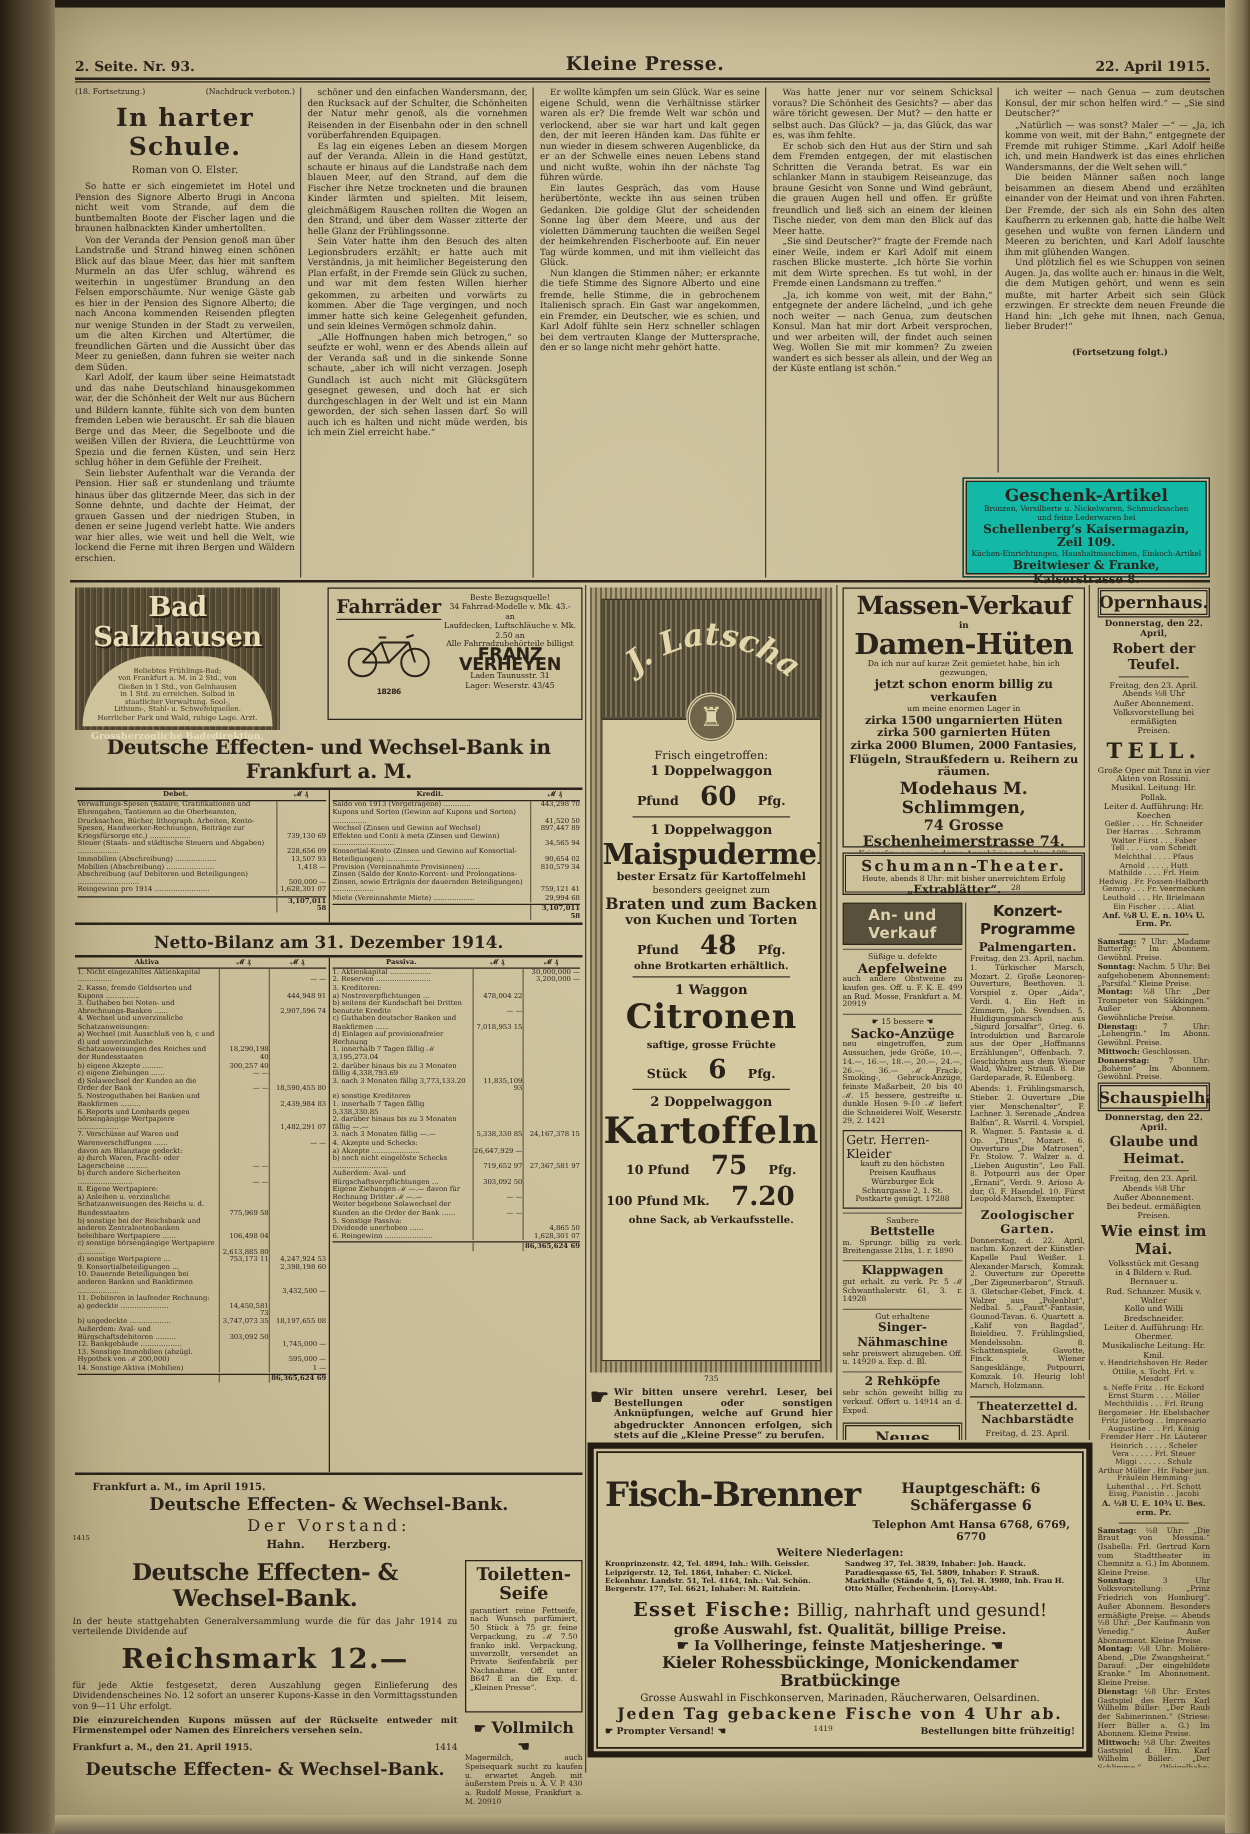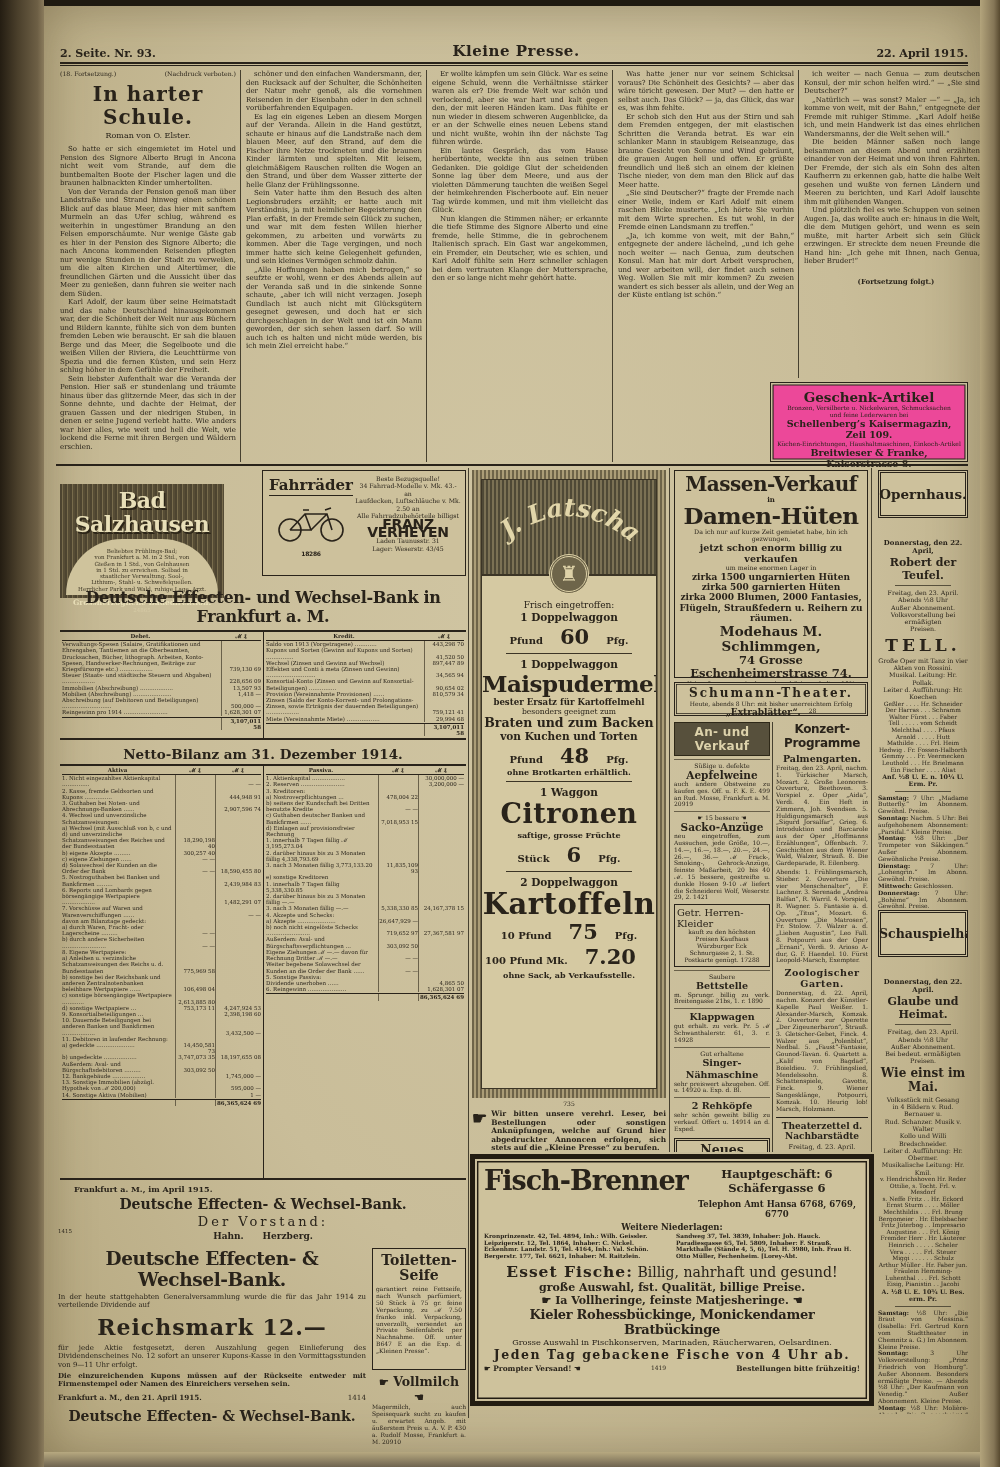--- a/index.html
+++ b/index.html
@@ -19,21 +19,21 @@
 .mast .side{font-weight:700;font-size:11px}
 .mast .tt{font-weight:700;font-size:15px;letter-spacing:.5px}
 
 .fcol{top:70px;width:176px;height:392px;overflow:hidden;font-size:7px;line-height:8.5px;text-align:justify}
 .fcol .p{text-indent:8px}
 .fmeta{display:flex;justify-content:space-between;font-size:6.2px;margin-bottom:2px}
 .ftitle{font-size:20px;line-height:23px;text-align:center;font-weight:700;letter-spacing:1px;margin:4px 0 3px}
 .fby{text-align:center;font-size:8px;margin-bottom:5px}
 .fend{text-align:center;font-weight:700;margin-top:12px;text-indent:0}
 
-.gbox{border:1.5px solid #29231a;box-shadow:inset 0 0 0 1.5px #cabe9b,inset 0 0 0 2.6px #29231a;padding:7px 4px 3px;text-align:center;background:#ec4899}
+.gbox{border:1.5px solid #29231a;box-shadow:inset 0 0 0 1.5px #cabe9b,inset 0 0 0 2.6px #29231a;padding:7px 4px 3px;text-align:center;background:#14b8a6}
 .gbox .t{font-size:13.5px;font-weight:700;line-height:14px}
 .gbox .s{font-size:6px;line-height:7px}
 .gbox .m{font-size:9.5px;font-weight:700;line-height:11px}
 
 .salz{padding:4px 3px;color:#e8dfb8;text-align:center;background:repeating-linear-gradient(90deg,#4d4430 0 2px,#776b4c 2px 3px,#564c35 3px 5px)}
 .salz .t{font-size:22px;font-weight:800;letter-spacing:-.5px;text-shadow:1.5px 1.5px 0 #2c2517;line-height:24px}
 .salz .arch{margin:3px auto 0;width:152px;height:56px;background:#cfc39c;color:#3a3322;border-radius:76px 76px 0 0;padding-top:9px;font-size:5.6px;line-height:6.3px;overflow:hidden}
 .salz .ft{font-size:7.5px;font-weight:700;margin-top:3px}
 .salz .nm{font-size:5.5px;color:#d6cba6}
 
@@ -76,21 +76,21 @@
 .lb{font-size:10.5px;font-weight:800;line-height:13px}
 .lbig1{font-size:17.5px;font-weight:800;letter-spacing:-.5px;line-height:20px}
 .lbig2{font-size:23px;font-weight:800;letter-spacing:-.5px;line-height:26px}
 .lbig3{font-size:27px;font-weight:800;letter-spacing:.5px;line-height:30px}
 .price{display:flex;justify-content:center;align-items:baseline;gap:17px;font-size:10px;font-weight:700}
 .price .bg{font-size:21px;font-weight:800}
 
 .notice{display:flex;gap:4px;font-size:7.4px;line-height:8.6px;text-align:justify;font-weight:600}
 .notice .hand{font-size:17px;line-height:17px}
 
-.fisch{border:5px solid #221c12;box-shadow:inset 0 0 0 2px #cabe9b,inset 0 0 0 3.4px #221c12;padding:8px 9px 5px;background:#cec29c}
+.fisch{border:5px solid #221c12;box-shadow:inset 0 0 0 2px #cabe9b,inset 0 0 0 3.4px #221c12;padding:24px 9px 5px;background:#cec29c}
 .fh{display:flex;justify-content:space-between;align-items:flex-start}
 .fname{font-size:27px;font-weight:800;letter-spacing:-1px;line-height:28px}
 .fhr{text-align:center;flex:1;padding-left:6px}
 .fhq{font-size:11.5px;font-weight:800}
 .ftel{font-size:8.5px;font-weight:700;margin-top:4px}
 .fnt{text-align:center;font-weight:700;font-size:8.5px;margin:3px 0 1px}
 .fbr{display:grid;grid-template-columns:1fr 1fr;column-gap:8px;font-size:5.8px;line-height:6.6px;font-weight:600}
 .fs1{font-size:14px;margin-top:3px}.fs1 b{font-size:15.5px;letter-spacing:1px}
 .fs2{font-size:18px;font-weight:800;letter-spacing:-.3px}
 .fs3{font-size:11px;font-weight:700}
@@ -125,21 +125,21 @@
 .sadbox{border:1.2px solid #29231a;padding:2px;margin-top:3px}
 .thbox{border:1.2px solid #29231a;box-shadow:inset 0 0 0 1px #cabe9b,inset 0 0 0 2px #29231a;text-align:center;font-weight:800;font-size:12.5px;padding:3px 0;margin:5px 0 2px;background:#cdc19c}
 
 .kh{font-weight:800;font-size:12px;text-align:center;font-family:"DejaVu Sans",sans-serif;letter-spacing:-.3px}
 .ksub{font-weight:700;font-size:9.5px;text-align:center;margin:3px 0 1px}
 .kp{font-size:6px;line-height:6.8px;text-align:justify}
 .zh{font-weight:800;font-size:9px;text-align:center;margin-top:5px;border-top:1px solid #29231a;padding-top:3px;line-height:10px}
 .zd{text-align:center;font-size:6.5px;margin:2px 0}
 
 .rcol{font-size:6.3px}
-.obox{border:1.2px solid #29231a;box-shadow:inset 0 0 0 1px #cabe9b,inset 0 0 0 2px #29231a;text-align:center;font-weight:800;font-size:13.5px;padding:15px 0;margin-bottom:21px;background:#cdc19c}
+.obox{border:1.2px solid #29231a;box-shadow:inset 0 0 0 1px #cabe9b,inset 0 0 0 2px #29231a;text-align:center;font-weight:800;font-size:13.5px;padding:3px 0;margin-bottom:1px;background:#cdc19c}
 .rl{font-size:6.3px;line-height:7.3px;text-align:center}
 .rdate{font-size:6.9px;text-align:center;font-weight:700;margin-top:1px}
 .rh1{font-size:11px;font-weight:800;text-align:center;margin:1px 0 2px}
 .rtell{font-size:17px;font-weight:800;letter-spacing:4px;text-align:center;margin:2px 0}
 .rcast{font-size:5.9px;line-height:6.6px;text-align:center}
 .rsch{font-size:6px;line-height:6.8px;text-align:justify}
 .rsep{border-top:1px solid #57503c;margin:3px auto;width:62%}
 </style>
 </head>
 <body>
@@ -208,21 +208,21 @@
     <div class="t">Geschenk-Artikel</div>
     <div class="s">Bronzen, Versilberte u. Nickelwaren, Schmucksachen</div>
     <div class="s">und feine Lederwaren bei</div>
     <div class="m">Schellenberg’s Kaisermagazin, Zeil 109.</div>
     <div class="s">Küchen-Einrichtungen, Haushaltmaschinen, Einkoch-Artikel</div>
     <div class="m">Breitwieser &amp; Franke, Kaiserstrasse 8.</div>
   </div>
 
   <div class="ab hr" style="left:56px;top:464px;width:912px;height:1.6px"></div>
 
-  <div class="ab salz" style="left:60px;top:484px;width:164px;height:114px">
+  <div class="ab salz" style="left:60px;top:470px;width:164px;height:114px">
     <div class="t">Bad Salzhausen</div>
     <div class="arch">
         <div>Beliebtes Frühlings-Bad;</div>
         <div>von Frankfurt a. M. in 2 Std., von</div>
         <div>Gießen in 1 Std., von Gelnhausen</div>
         <div>in 1 Std. zu erreichen. Solbad in</div>
         <div>staatlicher Verwaltung. Sool-,</div>
         <div>Lithium-, Stahl- u. Schwefelquellen.</div>
         <div>Herrlicher Park und Wald, ruhige Lage. Arzt.</div>
       </div>

